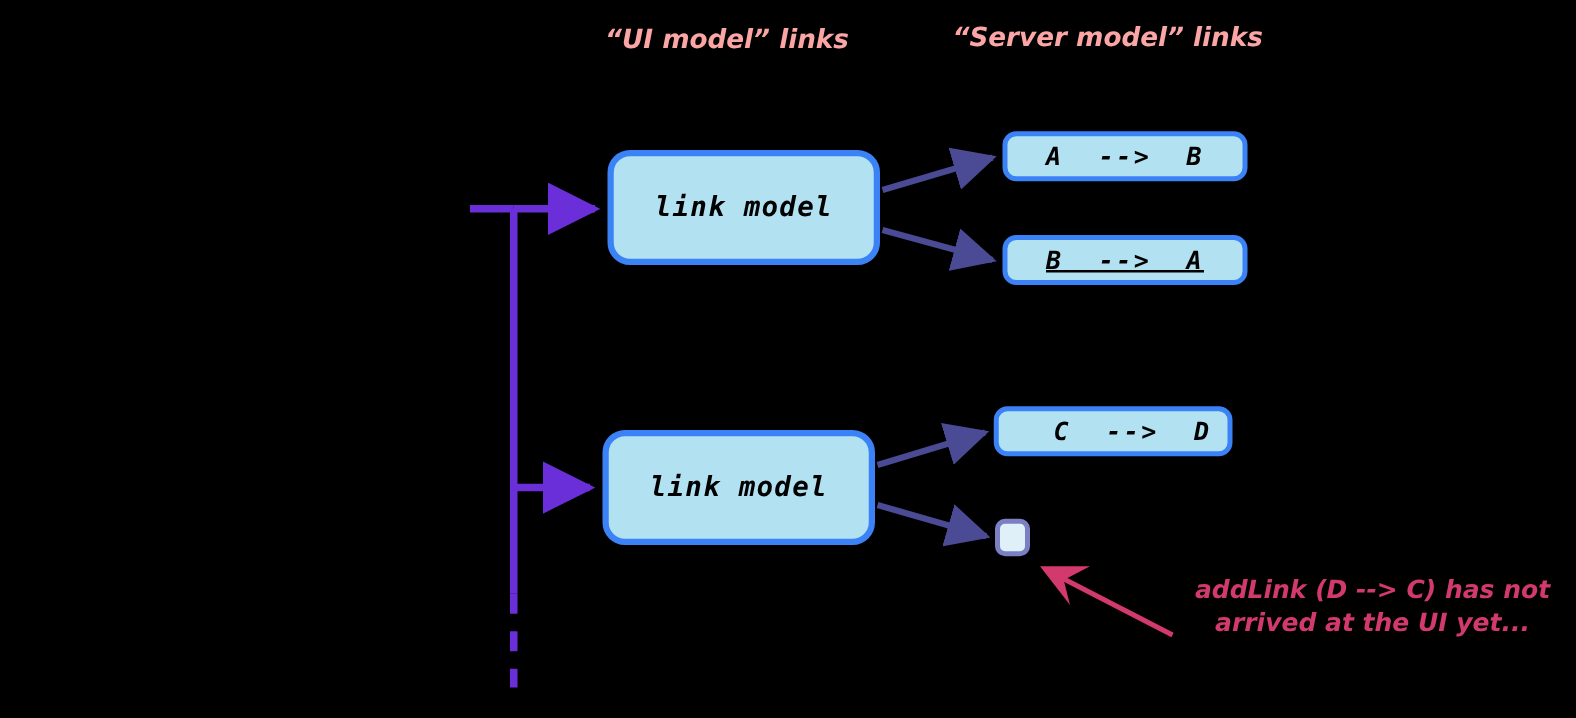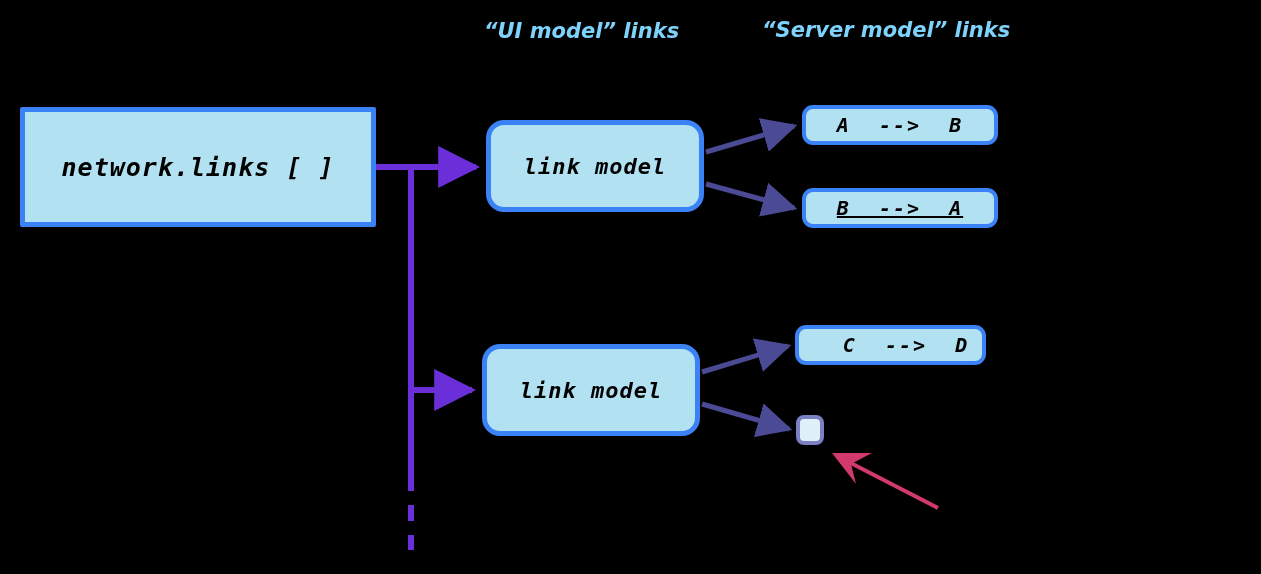--- a/index.html
+++ b/index.html
@@ -75,21 +75,21 @@
     width: 28px;
     height: 30px;
     box-sizing: border-box;
     background: #dff0f8;
     border: 4px solid #7b7fc4;
     border-radius: 8px;
   }
 
   .hdr {
     position: absolute;
-    color: #7dd3fc;
+    color: #fca5a5;
     font-family: "DejaVu Sans", "Liberation Sans", sans-serif;
     font-weight: bold;
     font-style: italic;
     font-size: 21px;
     white-space: pre;
   }
   #hdr-ui-model { left: 484px; top: 19px; }
   #hdr-server-model { left: 762px; top: 18px; }
 
   #annotation-note {
@@ -151,28 +151,31 @@
 
     
     <path d="M 938 508 L 843 459" stroke="#d2396c" stroke-width="4" fill="none"></path>
     <path d="M 832 453 L 872 453 L 851 464 L 856 484 z" fill="#d2396c"></path>
   </svg>
 
   <div class="hdr" id="hdr-ui-model">“UI model” links</div>
 
   <div class="hdr" id="hdr-server-model">“Server model” links</div>
 
-  <div class="node" id="node-network-links">network.links [ ]</div>
 
   <div class="node node-link-model" id="node-link-model-1">link model</div>
 
   <div class="node node-link-model" id="node-link-model-2">link model</div>
 
   <div class="node node-server-link" id="node-server-link-ab">A  --&gt;  B</div>
 
   <div class="node node-server-link" id="node-server-link-ba">B  --&gt;  A</div>
 
   <div class="node node-server-link" id="node-server-link-cd">C  --&gt;  D</div>
 
   <div id="node-server-link-empty"></div>
 
+  <div id="annotation-note">
+    <span class="note-line">addLink (D --&gt; C) has not</span>
+    <span class="note-line">arrived at the UI yet...</span>
+  </div>
 
 </div>
 
 </body></html>

